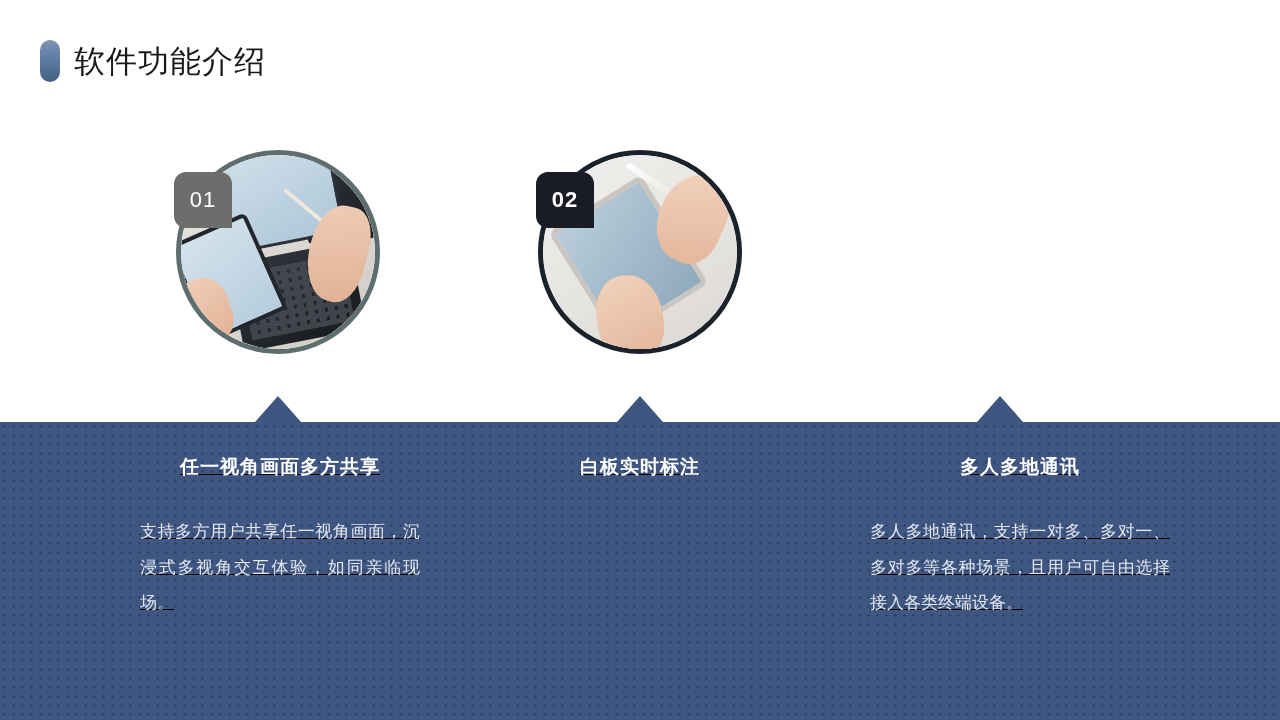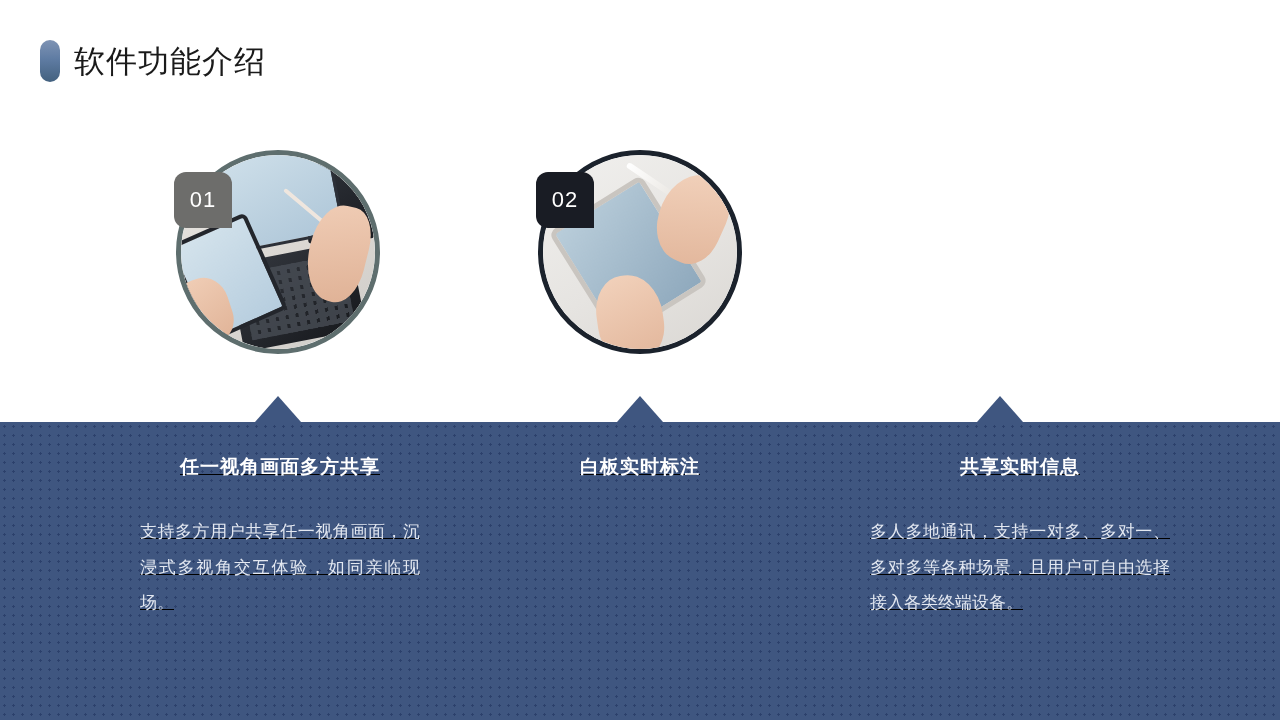--- a/index.html
+++ b/index.html
@@ -23,21 +23,21 @@
   .title-text {
     font-size:31px; font-weight:400; color:#1a1a1a;
     letter-spacing:1px; line-height:1;
     font-family:Liberation Serif, serif;
   }
 
   
   .circles { position:absolute; left:0; top:150px; width:1280px; height:210px; }
   .circle-wrap { position:absolute; top:0; width:204px; height:204px; }
   .circle-wrap.c1 { left:176px; }
-  .circle-wrap.c2 { left:538px; }
+  .circle-wrap.c2 { left:538px;font-weight:bold; }
   .circle-wrap.c3 { left:898px; }
 
   .circle-ring {
     position:absolute; inset:0;
     border-radius:50%;
     overflow:hidden;
     box-sizing:border-box;
   }
   .c1 .circle-ring { border:5px solid #5e6e6e; }
   .c2 .circle-ring { border:5px solid #1b222c; }
@@ -220,19 +220,19 @@
 
     <div class="cols">
       <div class="col k1">
         <div class="col-title">任一视角画面多方共享</div>
         <div class="col-body">支持多方用户共享任一视角画面，沉浸式多视角交互体验，如同亲临现场。</div>
       </div>
       <div class="col k2">
         <div class="col-title">白板实时标注</div>
       </div>
       <div class="col k3">
-        <div class="col-title">共享实时信息</div>
+        <div class="col-title">多人多地通讯</div>
         <div class="col-body">多人多地通讯，支持一对多、多对一、多对多等各种场景，且用户可自由选择接入各类终端设备。</div>
       </div>
     </div>
   </div>
 
 </div>
 
 </body></html>

